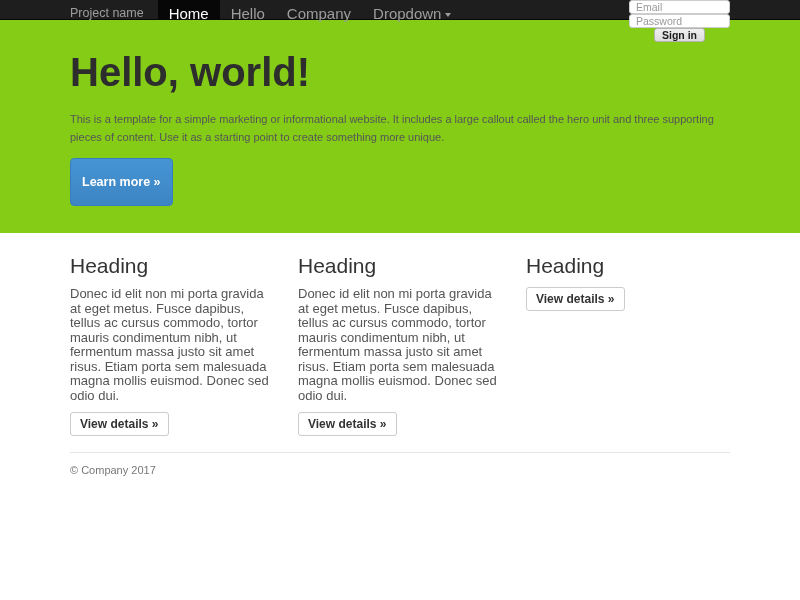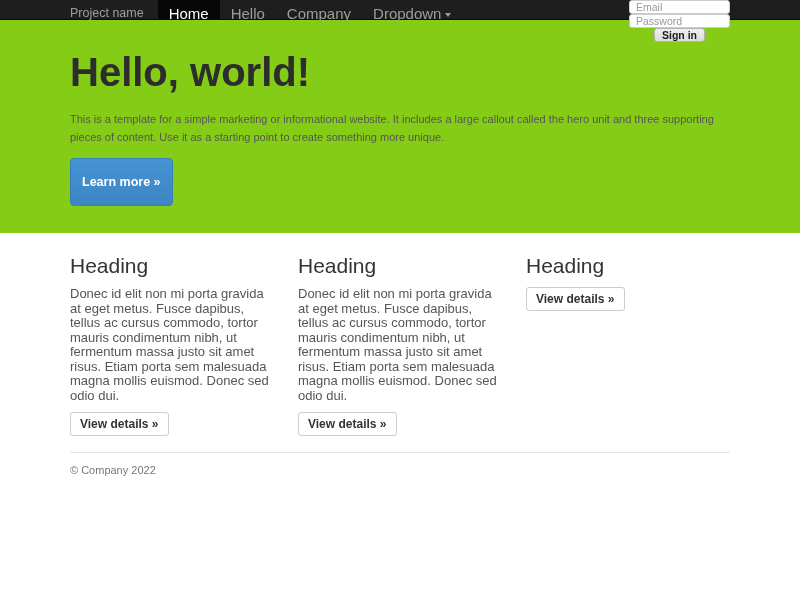--- a/index.html
+++ b/index.html
@@ -199,15 +199,15 @@
       <a class="btn-default">View details »</a>
     </div>
     <div class="col">
       <h2>Heading</h2>
       <a class="btn-default">View details »</a>
     </div>
   </div>
 
   <hr class="divider">
   <footer class="footer">
-    <p>© Company 2022</p>
+    <p>© Company 2017</p>
   </footer>
 </main>
 
 </body></html>

